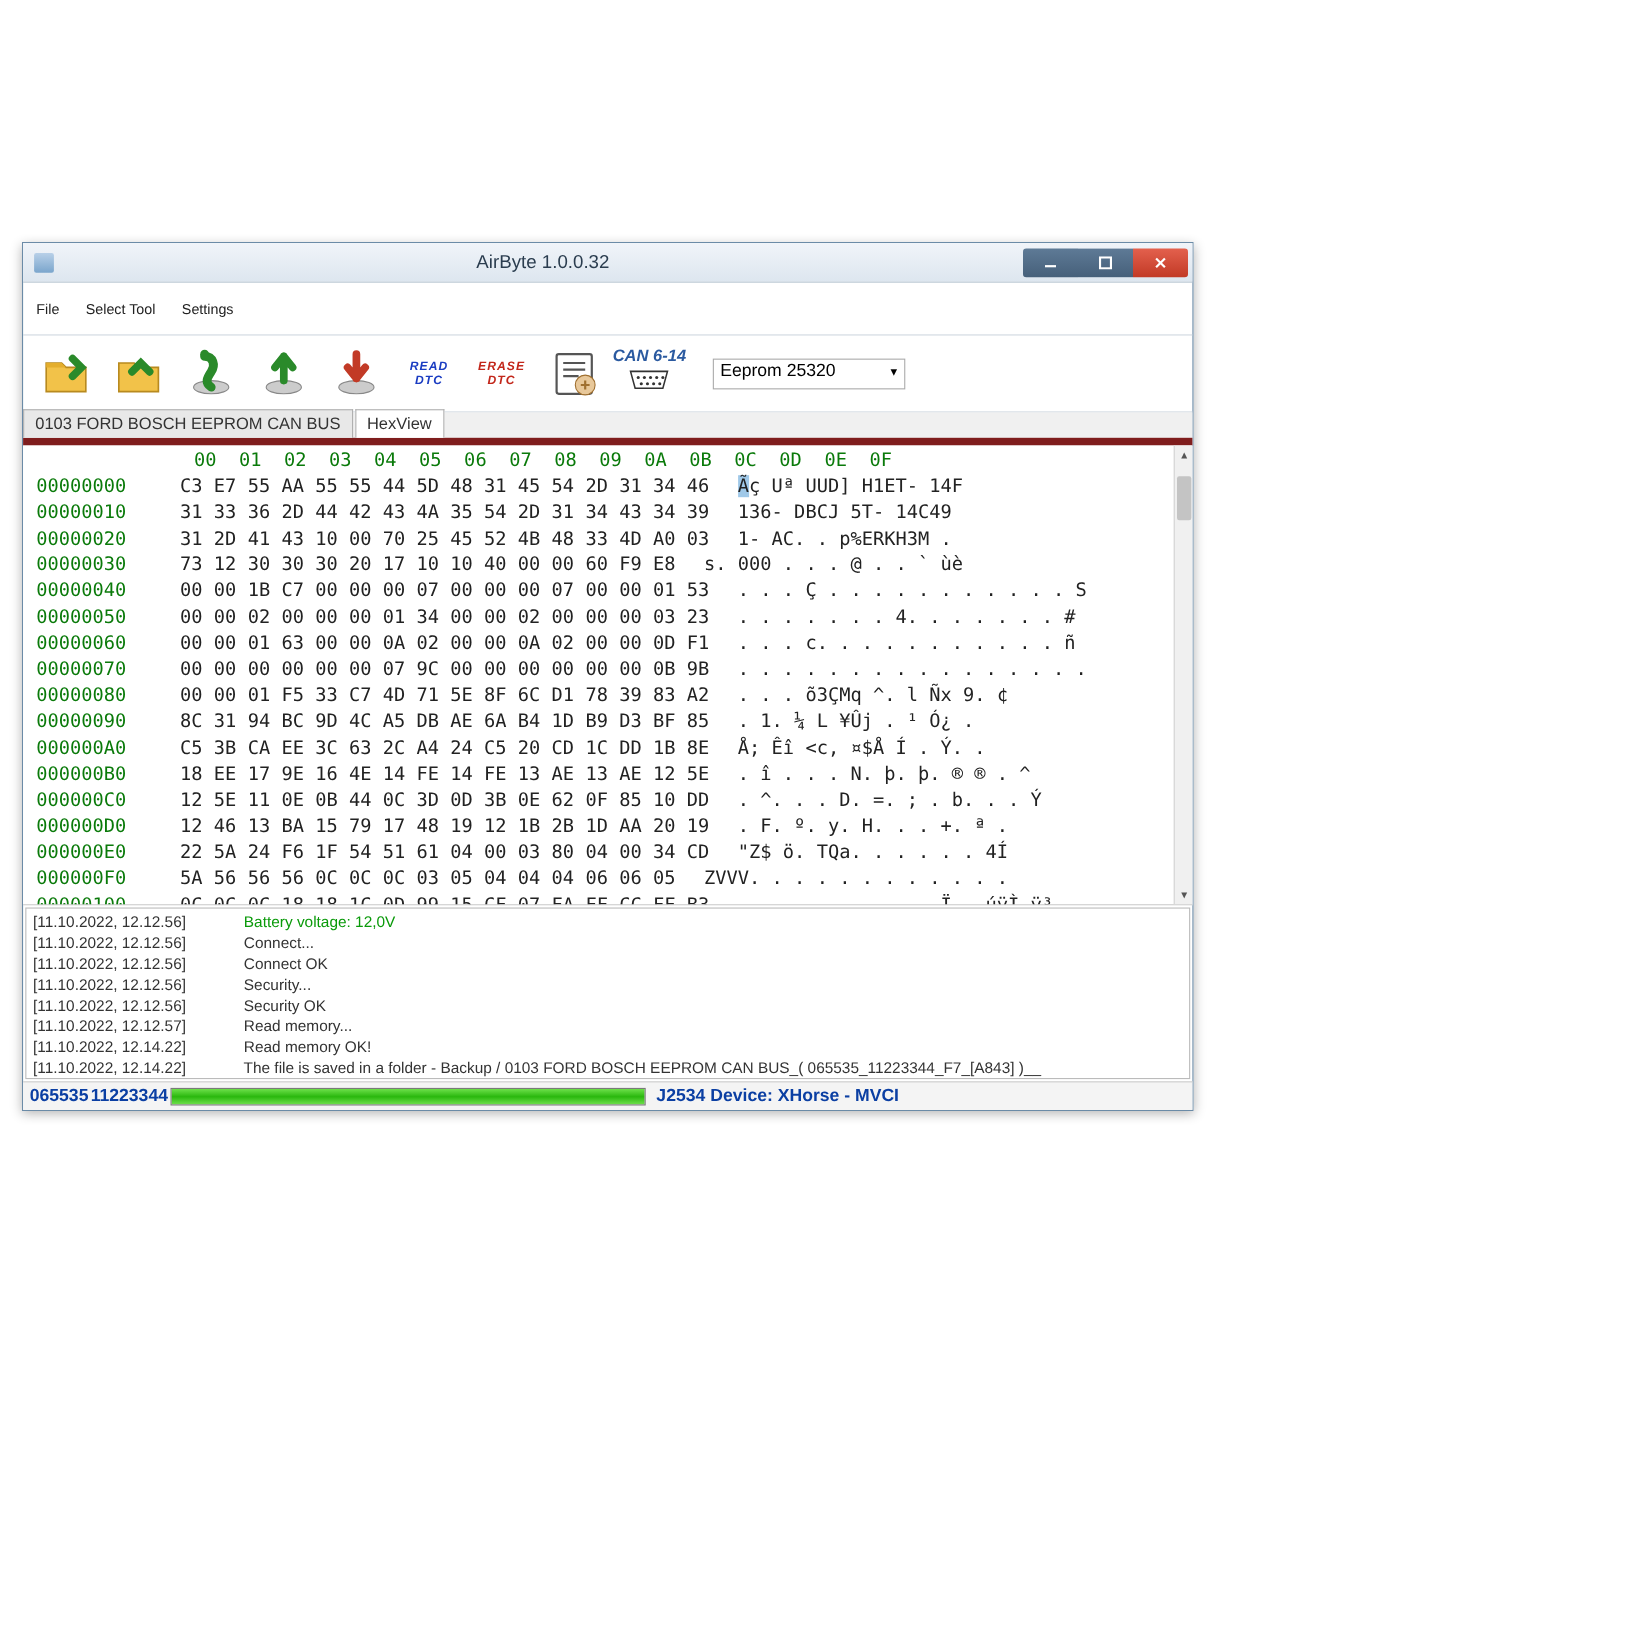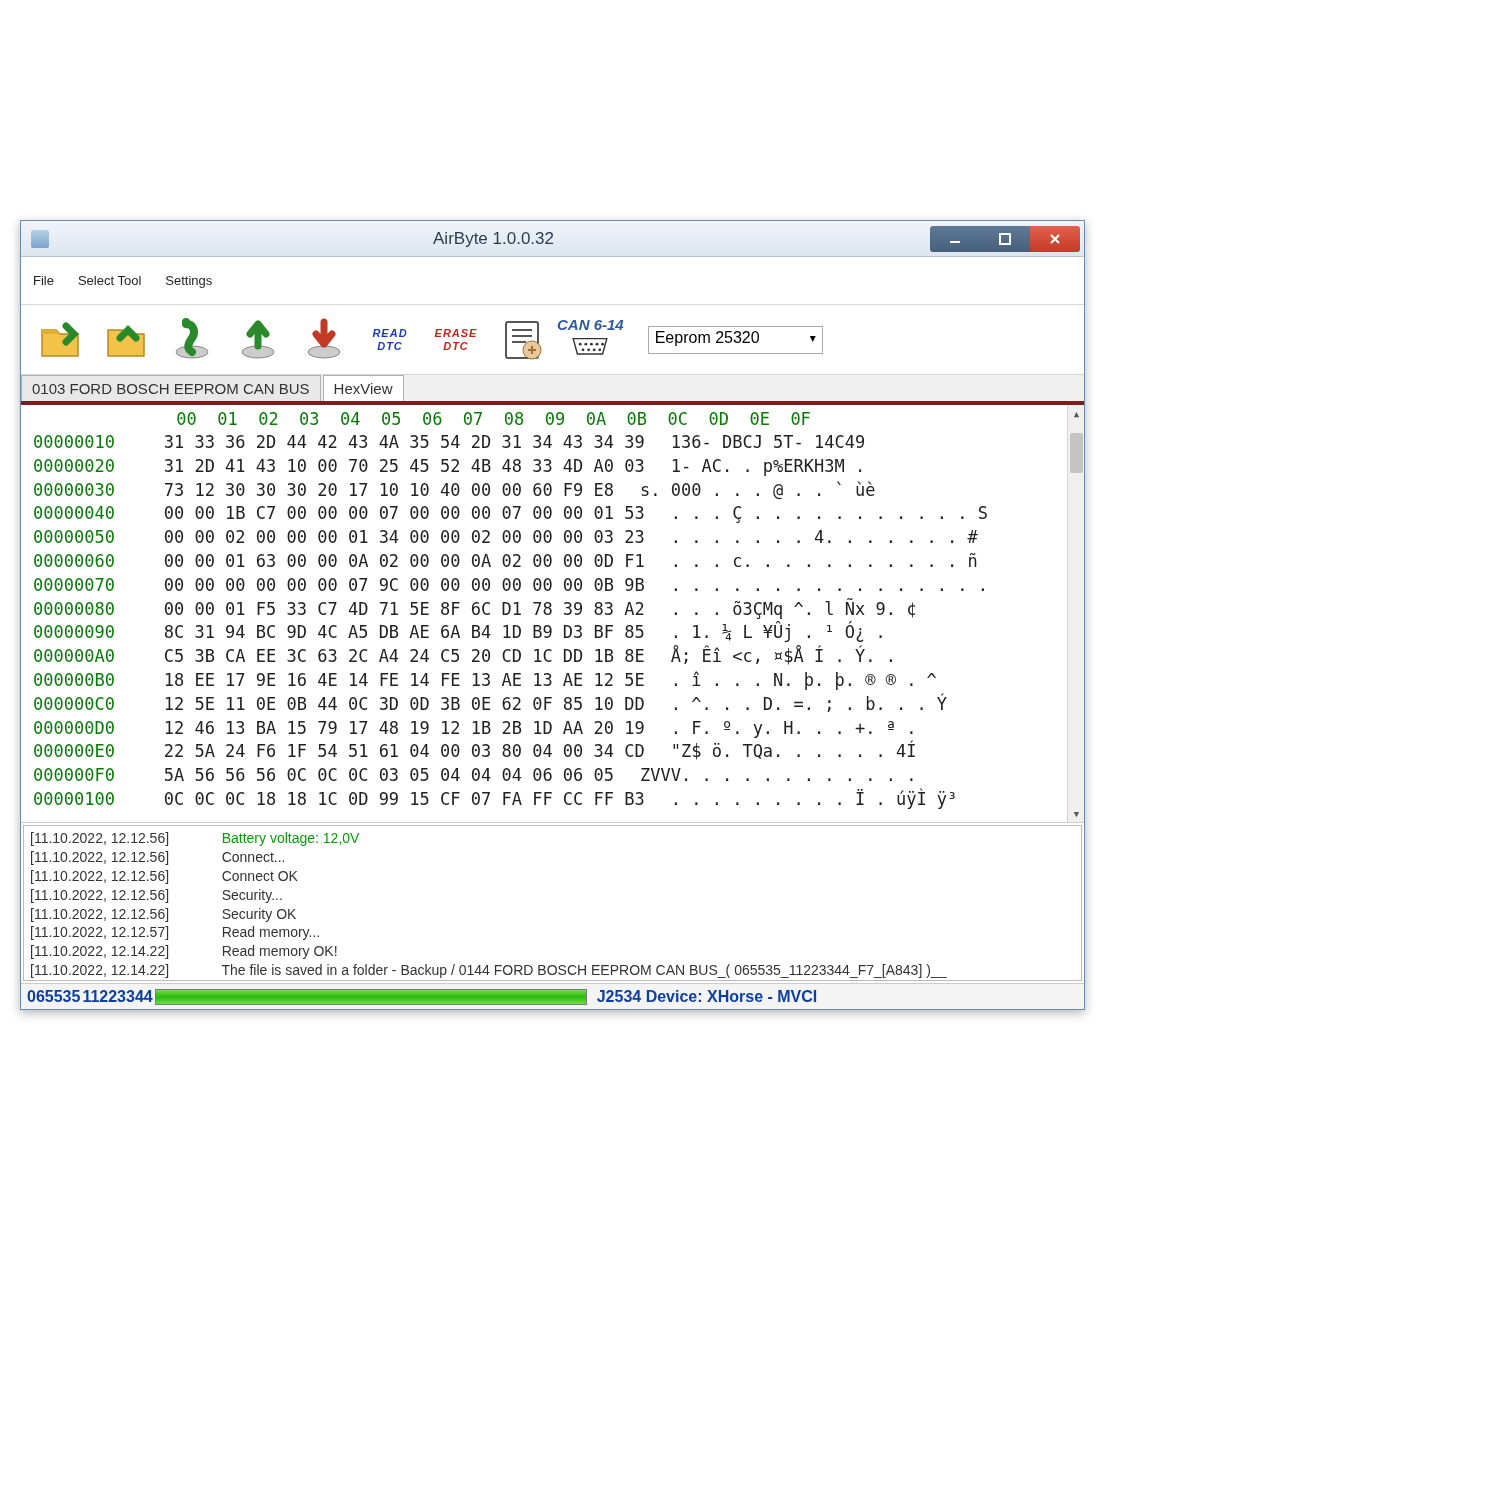--- a/index.html
+++ b/index.html
@@ -17,21 +17,21 @@
   .menu-item { cursor: default; }
   .toolbar { height: 70px; display: flex; align-items: center; padding: 4px 8px; gap: 4px; border-bottom: 1px solid #d0d8e0; }
   .tool-btn { width: 62px; height: 58px; display: flex; align-items: center; justify-content: center; cursor: pointer; }
   .tool-txt { font-weight: bold; font-size: 11px; text-align: center; line-height: 1.1; letter-spacing: 1px; font-style: italic; }
   .tool-read { color: #1a3cc2; }
   .tool-erase { color: #c2261a; }
   .tool-can { font-weight: bold; color: #2b5aa0; font-style: italic; font-size: 15px; display:flex; flex-direction:column; align-items:center; }
   .connector-icon svg { width: 42px; height: 28px; }
   .eeprom-select { margin-left: 20px; width: 175px; height: 28px; border: 1px solid #aaa; padding: 2px 20px 2px 6px; font-size: 16px; position: relative; background: #fff; }
   .eeprom-select::after { content: "▾"; position: absolute; right: 6px; top: 4px; font-size: 12px; }
-  .tabs { height: 30px; display: flex; align-items: flex-end; border-bottom: 4px solid #7f1d1d; background: #f0f0f0; }
+  .tabs { height: 30px; display: flex; align-items: flex-end; border-bottom: 7px solid #7f1d1d; background: #f0f0f0; }
   .tab { padding: 4px 10px; font-size: 15px; border: 1px solid #b0b0b0; border-bottom: none; background: #e8e8e8; margin-right: 2px; color: #333; }
   .tab.active { background: #fff; }
   .hex-panel { height: 418px; background: #fff; font-family: "Consolas", monospace; font-size: 17px; padding: 4px 0 4px 12px; position: relative; overflow: hidden; border-bottom: 1px solid #ccc; }
   .hex-header { color: #0a7a0a; white-space: pre; margin-bottom: 2px; }
   .hex-row { white-space: pre; line-height: 1.4; }
   .hex-addr { color: #0a7a0a; display: inline-block; width: 100px; }
   .hex-bytes { color: #222; }
   .hex-ascii { color: #222; margin-left: 26px; }
   .hex-highlight { background: #9fc8e8; }
   .scrollbar { position: absolute; right: 0; top: 0; width: 17px; height: 100%; background: #f0f0f0; border-left: 1px solid #d4d4d4; }
@@ -153,20 +153,21 @@
   </div>
 
   <div class="tabs">
     <div class="tab">0103 FORD BOSCH EEPROM CAN BUS</div>
     <div class="tab active">HexView</div>
   </div>
 
   <div class="hex-panel">
     <div class="hex-header" id="hex-header">              00  01  02  03  04  05  06  07  08  09  0A  0B  0C  0D  0E  0F </div>
     <div id="hex-body">
+        <div class="hex-row"><span class="hex-addr">00000000</span><span class="hex-bytes">   C3 E7 55 AA 55 55 44 5D 48 31 45 54 2D 31 34 46</span><span class="hex-ascii"><span class="hex-highlight">Ã</span>ç Uª UUD] H1ET- 14F</span></div>
         <div class="hex-row"><span class="hex-addr">00000010</span><span class="hex-bytes">   31 33 36 2D 44 42 43 4A 35 54 2D 31 34 43 34 39</span><span class="hex-ascii">136- DBCJ 5T- 14C49</span></div>
         <div class="hex-row"><span class="hex-addr">00000020</span><span class="hex-bytes">   31 2D 41 43 10 00 70 25 45 52 4B 48 33 4D A0 03</span><span class="hex-ascii">1- AC. . p%ERKH3M .</span></div>
         <div class="hex-row"><span class="hex-addr">00000030</span><span class="hex-bytes">   73 12 30 30 30 20 17 10 10 40 00 00 60 F9 E8</span><span class="hex-ascii">s. 000 . . . @ . . ` ùè</span></div>
         <div class="hex-row"><span class="hex-addr">00000040</span><span class="hex-bytes">   00 00 1B C7 00 00 00 07 00 00 00 07 00 00 01 53</span><span class="hex-ascii">. . . Ç . . . . . . . . . . . S</span></div>
         <div class="hex-row"><span class="hex-addr">00000050</span><span class="hex-bytes">   00 00 02 00 00 00 01 34 00 00 02 00 00 00 03 23</span><span class="hex-ascii">. . . . . . . 4. . . . . . . #</span></div>
         <div class="hex-row"><span class="hex-addr">00000060</span><span class="hex-bytes">   00 00 01 63 00 00 0A 02 00 00 0A 02 00 00 0D F1</span><span class="hex-ascii">. . . c. . . . . . . . . . . ñ</span></div>
         <div class="hex-row"><span class="hex-addr">00000070</span><span class="hex-bytes">   00 00 00 00 00 00 07 9C 00 00 00 00 00 00 0B 9B</span><span class="hex-ascii">. . . . . . . . . . . . . . . .</span></div>
         <div class="hex-row"><span class="hex-addr">00000080</span><span class="hex-bytes">   00 00 01 F5 33 C7 4D 71 5E 8F 6C D1 78 39 83 A2</span><span class="hex-ascii">. . . õ3ÇMq ^. l Ñx 9. ¢</span></div>
         <div class="hex-row"><span class="hex-addr">00000090</span><span class="hex-bytes">   8C 31 94 BC 9D 4C A5 DB AE 6A B4 1D B9 D3 BF 85</span><span class="hex-ascii">. 1. ¼ L ¥Ûj . ¹ Ó¿ .</span></div>
         <div class="hex-row"><span class="hex-addr">000000A0</span><span class="hex-bytes">   C5 3B CA EE 3C 63 2C A4 24 C5 20 CD 1C DD 1B 8E</span><span class="hex-ascii">Å; Êî &lt;c, ¤$Å Í . Ý. .</span></div>
@@ -185,21 +186,21 @@
   </div>
 
   <div class="log-panel" id="log-panel">
       <div class="log-row"><span class="log-ts">[11.10.2022, 12.12.56]</span><span class="log-msg log-green">   Battery voltage: 12,0V</span></div>
       <div class="log-row"><span class="log-ts">[11.10.2022, 12.12.56]</span><span class="log-msg">   Connect...</span></div>
       <div class="log-row"><span class="log-ts">[11.10.2022, 12.12.56]</span><span class="log-msg">   Connect OK</span></div>
       <div class="log-row"><span class="log-ts">[11.10.2022, 12.12.56]</span><span class="log-msg">   Security...</span></div>
       <div class="log-row"><span class="log-ts">[11.10.2022, 12.12.56]</span><span class="log-msg">   Security OK</span></div>
       <div class="log-row"><span class="log-ts">[11.10.2022, 12.12.57]</span><span class="log-msg">   Read memory...</span></div>
       <div class="log-row"><span class="log-ts">[11.10.2022, 12.14.22]</span><span class="log-msg">   Read memory OK!</span></div>
-      <div class="log-row"><span class="log-ts">[11.10.2022, 12.14.22]</span><span class="log-msg">   The file is saved in a folder - Backup / 0144 FORD BOSCH EEPROM CAN BUS_( 065535_11223344_F7_[A843] )__</span></div>
+      <div class="log-row"><span class="log-ts">[11.10.2022, 12.14.22]</span><span class="log-msg">   The file is saved in a folder - Backup / 0103 FORD BOSCH EEPROM CAN BUS_( 065535_11223344_F7_[A843] )__</span></div>
       <div class="log-row">[11.10.2022, 12.14.22].bin</div>
     </div>
 
   <div class="statusbar">
     <span>065535</span>
     <span>11223344</span>
     <div class="progress"></div>
     <span class="device-lbl">J2534 Device: XHorse - MVCI</span>
   </div>
 </div>

